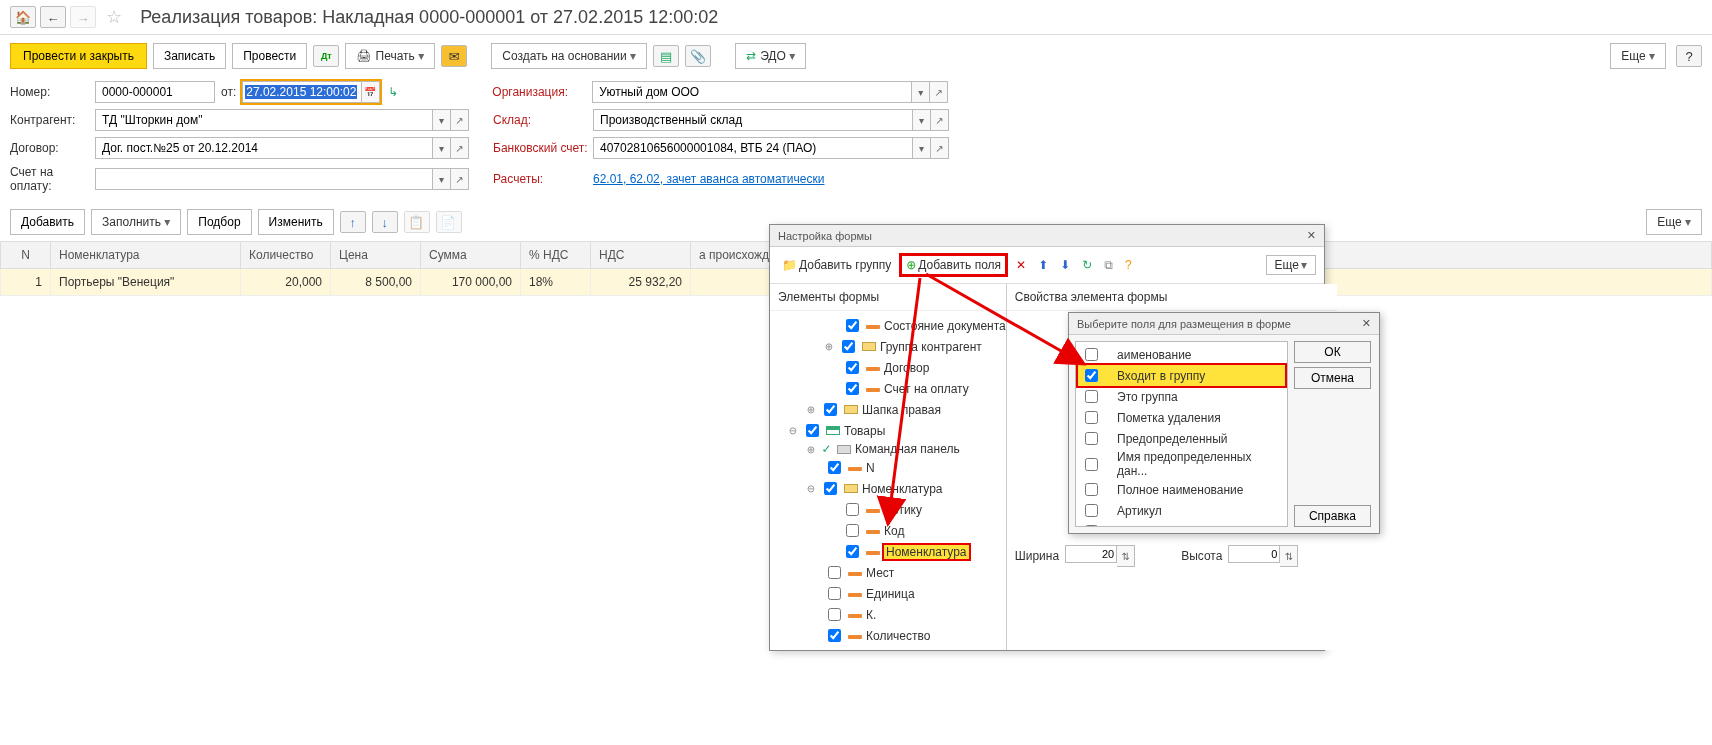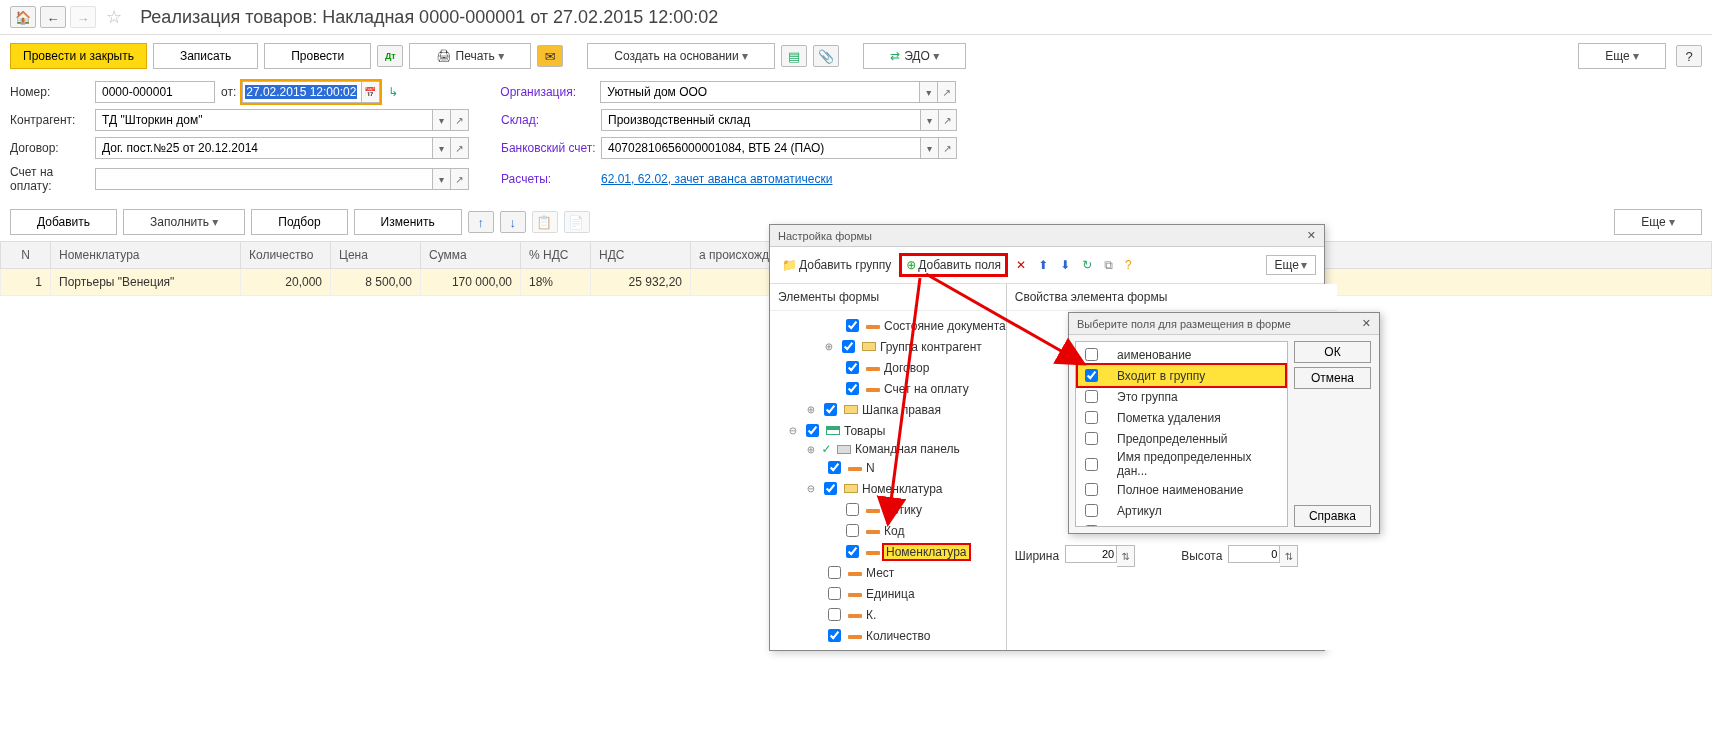--- a/index.html
+++ b/index.html
@@ -4,29 +4,29 @@
 <style>
 * { box-sizing: border-box; font-family: Arial, sans-serif; }
 body { margin: 0; padding: 0; font-size: 12px; background: #fff; color: #333; }
 
 .toolbar-top { display: flex; align-items: center; padding: 6px 10px; gap: 4px; border-bottom: 1px solid #ddd; }
 .icon-btn { width: 26px; height: 22px; border: 1px solid #bbb; background: #f5f5f5; display: inline-flex; align-items: center; justify-content: center; cursor: pointer; border-radius: 2px; font-size: 13px; }
 .page-title { font-size: 18px; margin-left: 8px; color: #444; }
 
 .command-bar { display: flex; align-items: center; padding: 8px 10px; gap: 6px; }
 .btn-primary { background: #ffd910; border: 1px solid #dfa700; padding: 5px 12px; cursor: pointer; font-size: 12px; }
-.btn { background: #fff; border: 1px solid #bbb; padding: 5px 26px; cursor: pointer; font-size: 12px; }
+.btn { background: #fff; border: 1px solid #bbb; padding: 5px 10px; cursor: pointer; font-size: 12px; }
 .btn-dropdown::after { content: " ▾"; color: #666; }
 .spacer { flex: 1; }
 
 .form-area { padding: 4px 10px; }
-.form-row { display: flex; gap: 32px; margin-bottom: 6px; align-items: center; }
+.form-row { display: flex; gap: 24px; margin-bottom: 6px; align-items: center; }
 .form-col { display: flex; align-items: center; }
 .form-label-n { width: 85px; color: #333; }
-.form-label-w { width: 100px; color: #6d28d9; }
+.form-label-w { width: 100px; color: #b91c1c; }
 .input-lookup { display: inline-flex; align-items: center; }
 .input-field { border: 1px solid #bbb; padding: 3px 6px; height: 22px; font-size: 12px; }
 .input-mini { border: 1px solid #bbb; width: 18px; height: 22px; background: #f8f8f8; display: inline-flex; align-items: center; justify-content: center; cursor: pointer; font-size: 10px; color: #666; border-left: none; }
 .highlight-box { outline: 2px solid #f2a100; }
 .sel-text { background: #2b6cd6; color: #fff; padding: 0 1px; }
 .link-text { color: #0066cc; text-decoration: underline; cursor: pointer; }
 
 .table-toolbar { display: flex; gap: 6px; padding: 6px 10px; align-items: center; }
 .tbl { border-collapse: collapse; width: 100%; }
 .tbl th { background: #f3f3f3; border: 1px solid #ddd; padding: 6px 8px; text-align: left; font-weight: normal; color: #555; font-size: 12px; }

